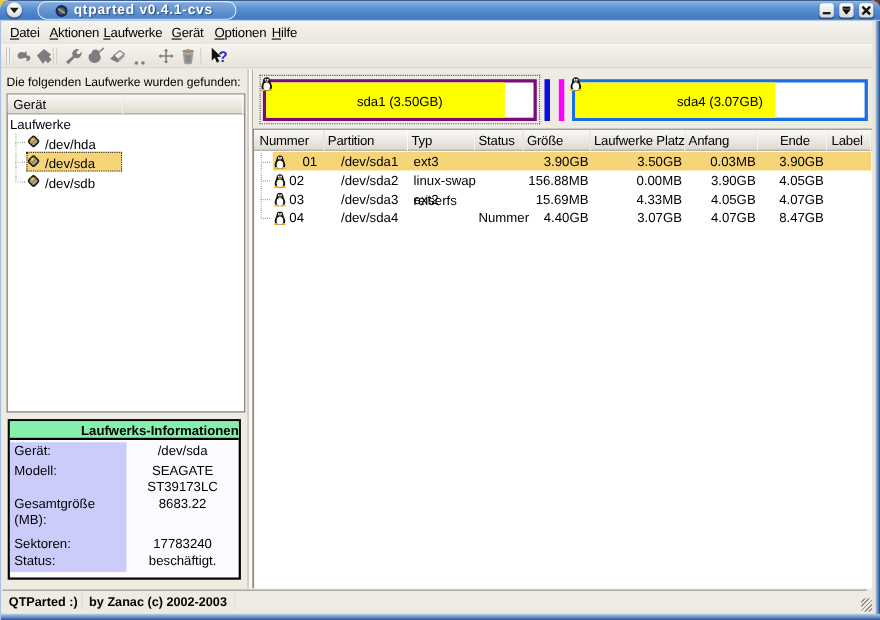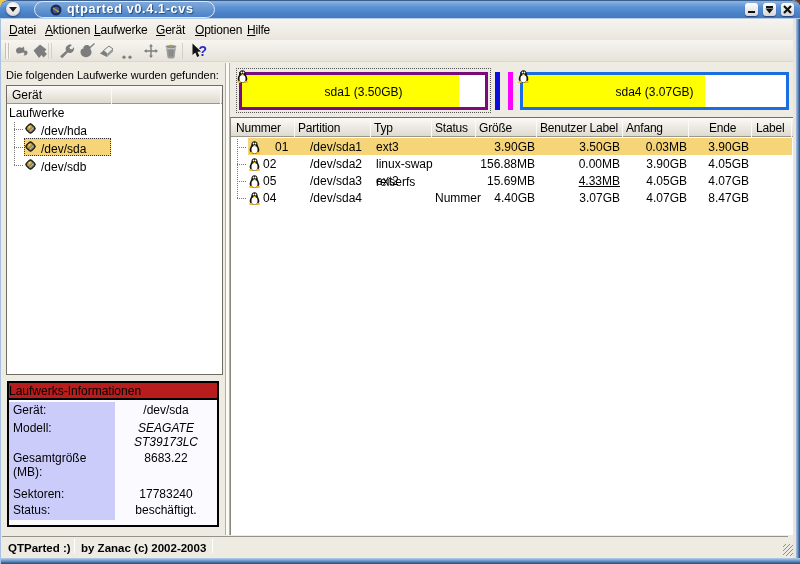--- a/index.html
+++ b/index.html
@@ -41,21 +41,21 @@
 #tree .hdr { position:absolute; left:0; top:0; width:215px; height:18px; background:linear-gradient(#fbfaf8, #dedacf); border-bottom:1px solid #9a968c; }
 #tree .hdrdiv { position:absolute; top:0; width:1px; height:18px; background:#b9b5ab; border-right:1px solid #fbfaf8; }
 
 .titem { position:absolute; }
 #sda-hl { position:absolute; left:17px; top:52px; width:87px; height:18px; background:#f6d478; border:1px dotted #333; }
 .treev { position:absolute; width:1px; background-image:linear-gradient(#777 1px, transparent 1px); background-size:1px 2px; }
 .treeh { position:absolute; height:1px; background-image:linear-gradient(90deg,#777 1px, transparent 1px); background-size:2px 1px; }
 
 
 #info { left:7px; top:381px; width:212px; height:146px; border:2px solid #000; background:#fbfbff; }
-#info .ihdr { position:absolute; left:0; top:0; width:208px; height:17px; background:#b91c1c; border-bottom:2px solid #000; text-align:left; font-weight:normal; line-height:16px; }
+#info .ihdr { position:absolute; left:0; top:0; width:208px; height:17px; background:#86efac; border-bottom:2px solid #000; text-align:right; font-weight:bold; line-height:16px; }
 #info .lcol { position:absolute; left:0; top:19px; width:106px; height:118px; background:#ccccfb; }
 .ilabel { position:absolute; left:4px; }
 .ival { position:absolute; left:106px; width:102px; text-align:center; }
 
 
 #chart-sel { left:236px; top:68px; width:255px; height:45px; border:1px dotted #555; }
 #p-sda1 { left:239px; top:72px; width:249px; height:38px; border:3px solid #7a0b7a; background:#fff; }
 #p-sda1 .fill { position:absolute; left:0; top:0; width:217px; height:32px; background:#ffff00; }
 #p-sda2 { left:495px; top:72px; width:5px; height:38px; background:#0d0de0; }
 #p-sda3 { left:508px; top:72px; width:5px; height:38px; background:#fb02fb; }
@@ -215,21 +215,21 @@
       </svg>
     <div class="titem" style="left:34px;top:74px;">/dev/sdb</div>
   </div>
 
   <div class="abs" id="info">
     <div class="ihdr">Laufwerks-Informationen</div>
     <div class="lcol"></div>
     <div class="ilabel" style="top:20px;">Gerät:</div>
     <div class="ival" style="top:20px;">/dev/sda</div>
     <div class="ilabel" style="top:38px;">Modell:</div>
-    <div class="ival" style="top:38px;font-style:italic;">SEAGATE<br>ST39173LC</div>
+    <div class="ival" style="top:38px;">SEAGATE<br>ST39173LC</div>
     <div class="ilabel" style="top:68px;">Gesamtgröße<br>(MB):</div>
     <div class="ival" style="top:68px;">8683.22</div>
     <div class="ilabel" style="top:104px;">Sektoren:</div>
     <div class="ival" style="top:104px;">17783240</div>
     <div class="ilabel" style="top:120px;">Status:</div>
     <div class="ival" style="top:120px;">beschäftigt.</div>
   </div>
 
   <div class="abs" style="left:225px; top:63px; width:5px; height:472px; background:#fbfaf7; border-left:1px solid #b3afa6; border-right:1px solid #b3afa6;"></div>
 
@@ -260,21 +260,21 @@
     <div class="tcoldiv" style="left:305px;"></div>
     <div class="tcoldiv" style="left:391px;"></div>
     <div class="tcoldiv" style="left:457px;"></div>
     <div class="tcoldiv" style="left:520px;"></div>
     <div class="tcoldiv" style="left:560px;"></div>
     <div class="thtxt" style="left:5px;">Nummer</div>
     <div class="thtxt" style="left:67px;">Partition</div>
     <div class="thtxt" style="left:143px;">Typ</div>
     <div class="thtxt" style="left:204px;">Status</div>
     <div class="thtxt" style="left:248px;">Größe</div>
-    <div class="thtxt" style="left:309px;">Benutzer Label</div>
+    <div class="thtxt" style="left:309px;">Laufwerke Platz</div>
     <div class="thtxt" style="left:395px;">Anfang</div>
     <div class="thtxt" style="left:478px;">Ende</div>
     <div class="thtxt" style="left:525px;">Label</div>
     <div id="rowhl"></div>
 
     <div class="treev" style="left:6px;top:21px;height:60px;"></div>
     <div class="treeh" style="left:6px;top:29px;width:10px;"></div>
     <div class="treeh" style="left:6px;top:46px;width:10px;"></div>
     <div class="treeh" style="left:6px;top:63px;width:10px;"></div>
     <div class="treeh" style="left:6px;top:80px;width:10px;"></div>
@@ -301,25 +301,25 @@
     <div class="trow tr-r" style="left:457px;top:21px;width:61px;">3.90GB</div>
 
     <div class="trow" style="left:32px;top:38px;">02</div>
     <div class="trow" style="left:79px;top:38px;">/dev/sda2</div>
     <div class="trow" style="left:145px;top:38px;">linux-swap</div>
     <div class="trow tr-r" style="left:244px;top:38px;width:60px;">156.88MB</div>
     <div class="trow tr-r" style="left:305px;top:38px;width:84px;">0.00MB</div>
     <div class="trow tr-r" style="left:391px;top:38px;width:65px;">3.90GB</div>
     <div class="trow tr-r" style="left:457px;top:38px;width:61px;">4.05GB</div>
 
-    <div class="trow" style="left:32px;top:55px;">05</div>
+    <div class="trow" style="left:32px;top:55px;">03</div>
     <div class="trow" style="left:79px;top:55px;">/dev/sda3</div>
     <div class="trow" style="left:145px;top:55px;">ext2</div>
     <div class="trow tr-r" style="left:244px;top:55px;width:60px;">15.69MB</div>
-    <div class="trow tr-r" style="left:305px;top:55px;width:84px;text-decoration:underline;">4.33MB</div>
+    <div class="trow tr-r" style="left:305px;top:55px;width:84px;">4.33MB</div>
     <div class="trow tr-r" style="left:391px;top:55px;width:65px;">4.05GB</div>
     <div class="trow tr-r" style="left:457px;top:55px;width:61px;">4.07GB</div>
 
     <div class="trow" style="left:32px;top:72px;">04</div>
     <div class="trow" style="left:79px;top:72px;">/dev/sda4</div>
     <div class="trow" style="left:145px;top:56px;">reiserfs</div>
     <div class="trow" style="left:204px;top:72px;">Nummer</div>
     <div class="trow tr-r" style="left:244px;top:72px;width:60px;">4.40GB</div>
     <div class="trow tr-r" style="left:305px;top:72px;width:84px;">3.07GB</div>
     <div class="trow tr-r" style="left:391px;top:72px;width:65px;">4.07GB</div>

